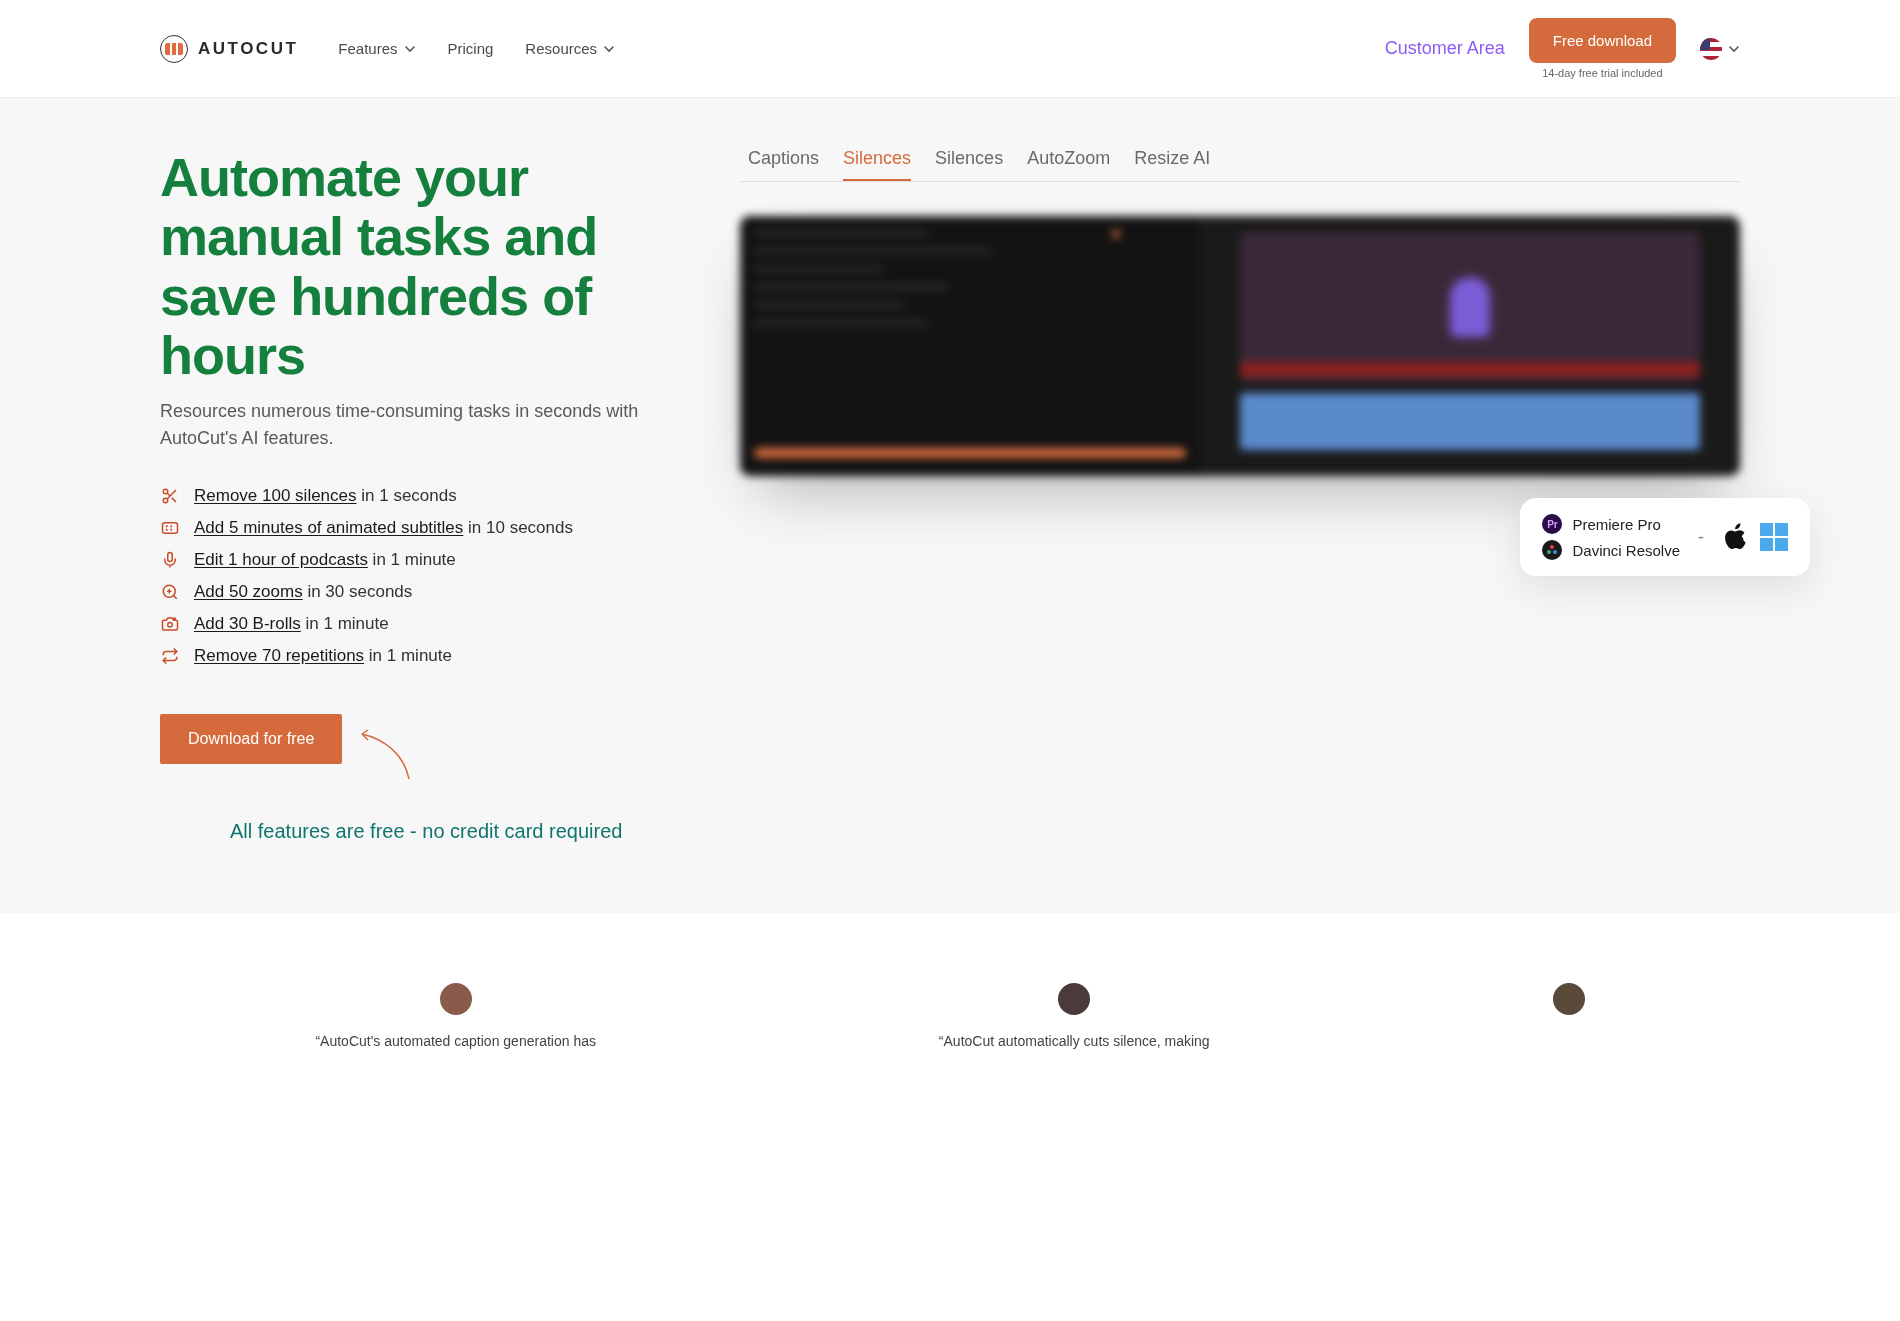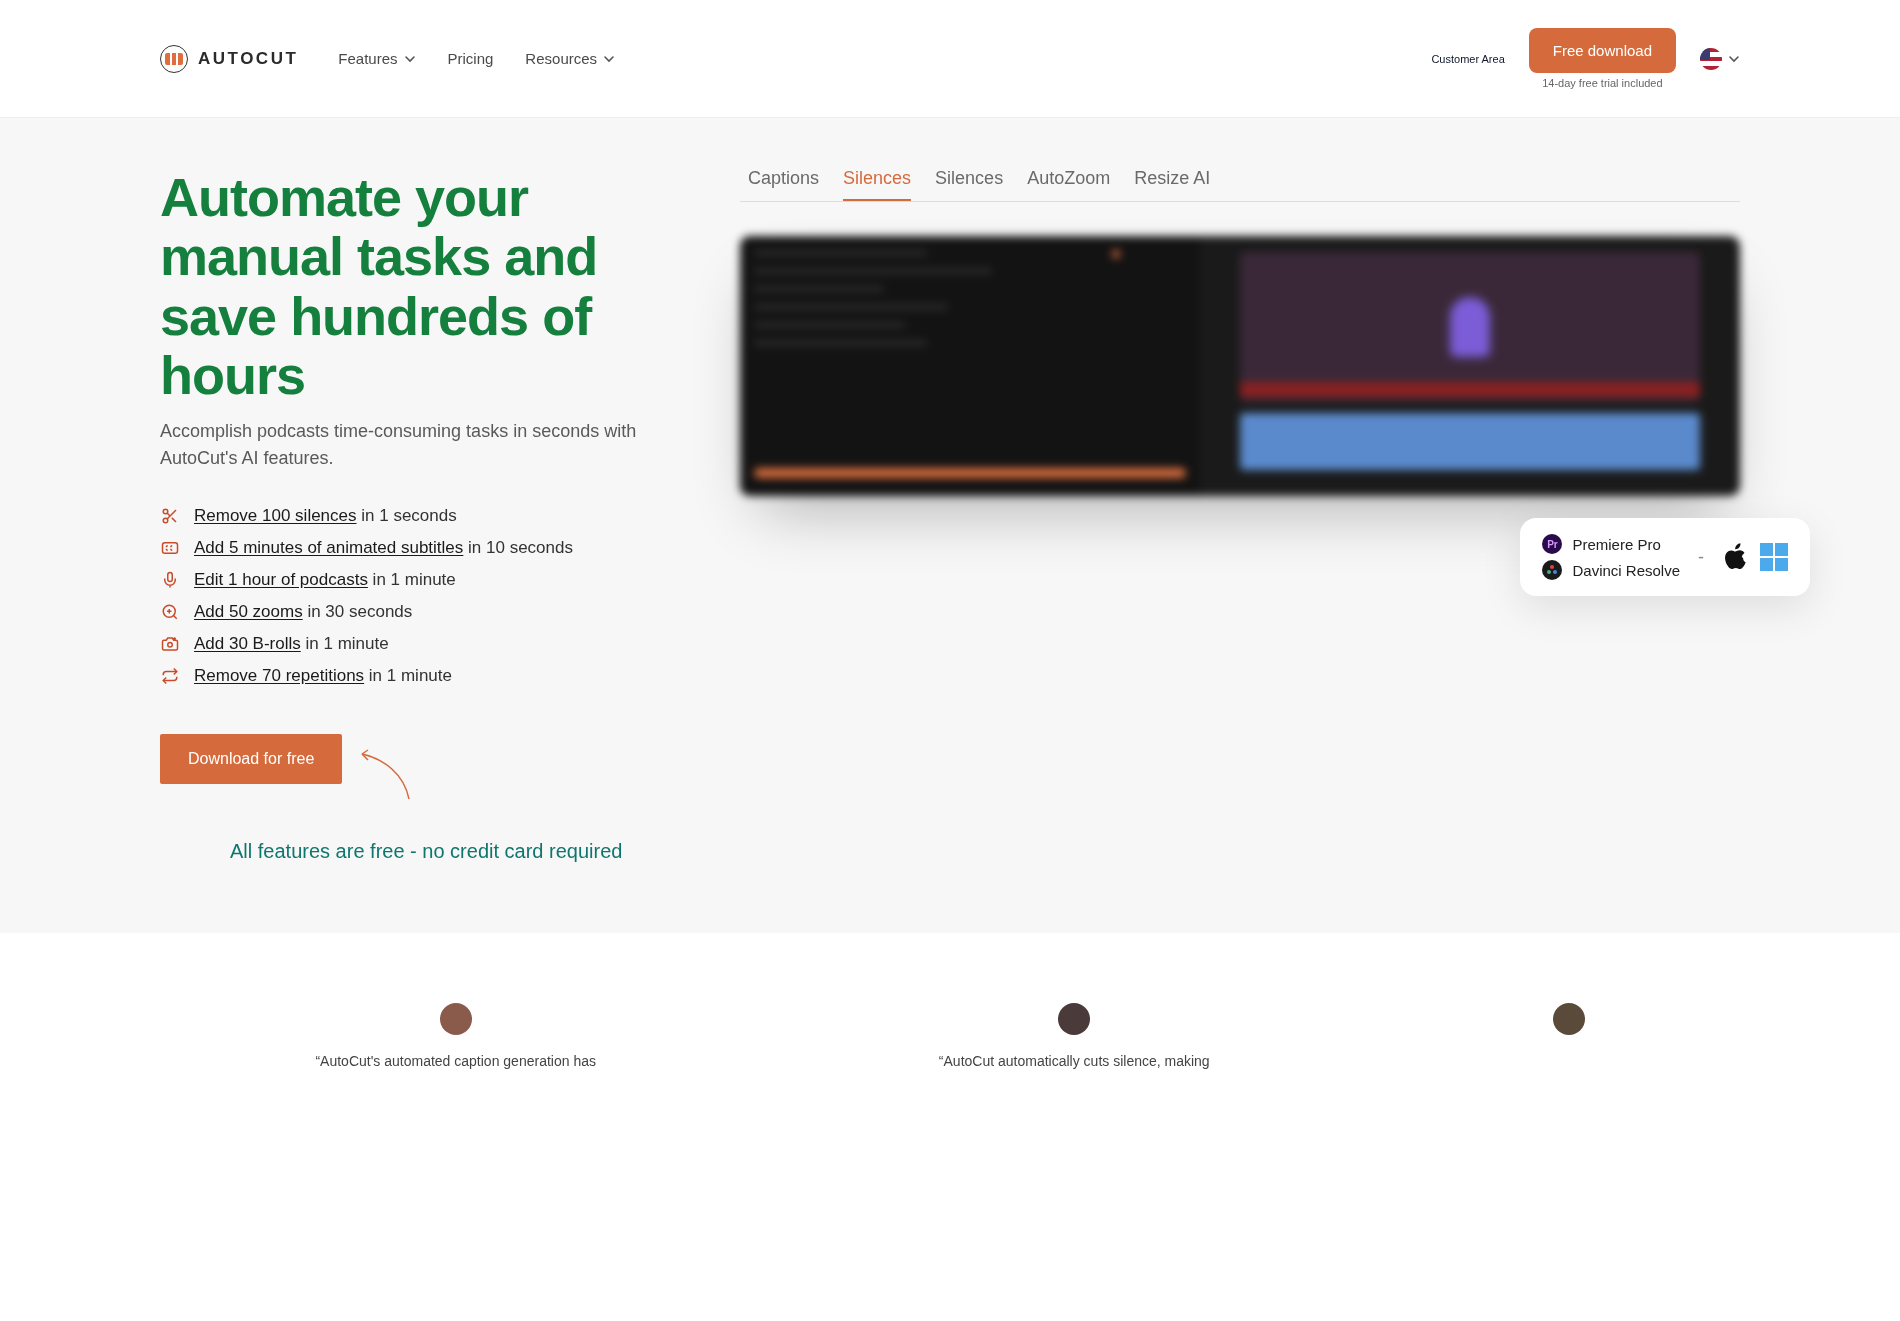--- a/index.html
+++ b/index.html
@@ -1,28 +1,28 @@
 <!DOCTYPE html>
 <html><head>
 <meta charset="utf-8">
 <style>
 * { margin: 0; padding: 0; box-sizing: border-box; }
 body { font-family: -apple-system, BlinkMacSystemFont, "Segoe UI", sans-serif; color: #1a1a1a; background: #fff; }
 
 
-.header { display: flex; align-items: center; justify-content: space-between; padding: 28px 160px; border-bottom: 1px solid #eee; }
+.header { display: flex; align-items: center; justify-content: space-between; padding: 18px 160px; border-bottom: 1px solid #eee; }
 .header-left { display: flex; align-items: center; gap: 40px; }
 .logo { display: flex; align-items: center; gap: 10px; }
 .logo-circle { width: 28px; height: 28px; border-radius: 50%; border: 1.5px solid #333; display: flex; align-items: center; justify-content: center; }
 .logo-inner { width: 18px; height: 12px; background: linear-gradient(to right, #e06c3f 20%, #e06c3f 30%, transparent 30%, transparent 40%, #e06c3f 40%, #e06c3f 60%, transparent 60%, transparent 70%, #e06c3f 70%); border-radius: 2px; }
 .logo-text { font-size: 17px; font-weight: 600; letter-spacing: 2.5px; color: #2a2a2a; }
 .nav { display: flex; gap: 32px; }
 .nav-item { display: flex; align-items: center; gap: 6px; font-size: 15px; color: #4a4a4a; cursor: pointer; }
 .header-right { display: flex; align-items: center; gap: 24px; }
-.customer-area { font-size: 11px; color: #0f172a; cursor: pointer; }
+.customer-area { font-size: 18px; color: #8b5cf6; cursor: pointer; }
 .btn-primary { background: #d56b3d; color: #fff; border: none; padding: 14px 24px; border-radius: 8px; font-size: 15px; font-weight: 500; cursor: pointer; }
 .free-trial-note { font-size: 11px; color: #666; text-align: center; margin-top: 4px; }
 .download-wrap { display: flex; flex-direction: column; align-items: center; }
 .lang-switch { display: flex; align-items: center; gap: 6px; cursor: pointer; }
 .flag { width: 22px; height: 22px; border-radius: 50%; background: linear-gradient(to bottom, #b22234 0%, #b22234 20%, #fff 20%, #fff 40%, #b22234 40%, #b22234 60%, #fff 60%, #fff 80%, #b22234 80%); position: relative; overflow: hidden; }
 .flag::before { content: ''; position: absolute; top: 0; left: 0; width: 45%; height: 55%; background: #3c3b6e; }
 
 
 .hero { background: #f7f7f7; padding: 50px 160px 70px; display: flex; gap: 60px; }
 .hero-left { flex: 1; max-width: 520px; }
@@ -116,21 +116,21 @@
       <svg class="chevron" width="12" height="12" viewBox="0 0 12 12">
           <path d="M2 4l4 4 4-4" stroke="#555" stroke-width="1.6" fill="none" stroke-linecap="round"></path>
         </svg>
     </div>
   </div>
 </header>
 
 <section class="hero">
   <div class="hero-left">
     <h1 class="hero-title">Automate your manual tasks and save hundreds of hours</h1>
-    <p class="hero-sub">Accomplish podcasts time-consuming tasks in seconds with AutoCut's AI features.</p>
+    <p class="hero-sub">Resources numerous time-consuming tasks in seconds with AutoCut's AI features.</p>
 
     <div class="feature-list">
       <div class="feature-item">
         <span class="feature-icon">
           <svg width="18" height="18" viewBox="0 0 24 24" fill="none" stroke="currentColor" stroke-width="2">
               <circle cx="6" cy="6" r="3"></circle>
               <circle cx="6" cy="18" r="3"></circle>
               <line x1="20" y1="4" x2="8.12" y2="15.88"></line>
               <line x1="14.47" y1="14.48" x2="20" y2="20"></line>
               <line x1="8.12" y1="8.12" x2="12" y2="12"></line>

